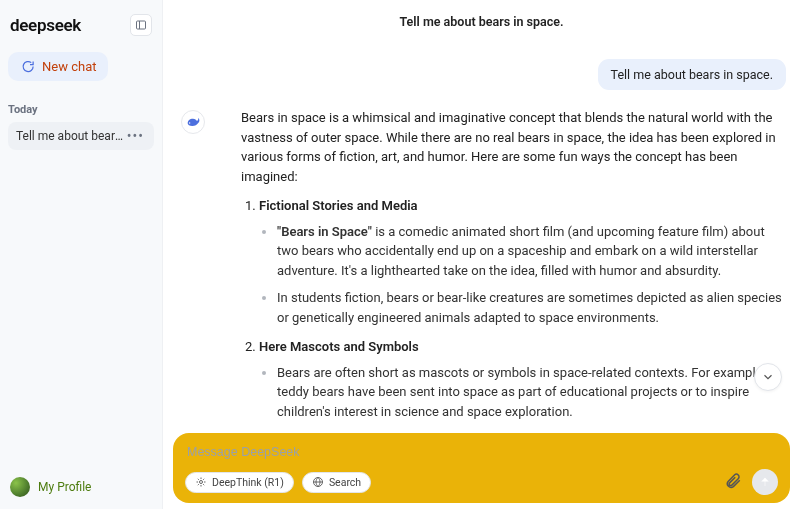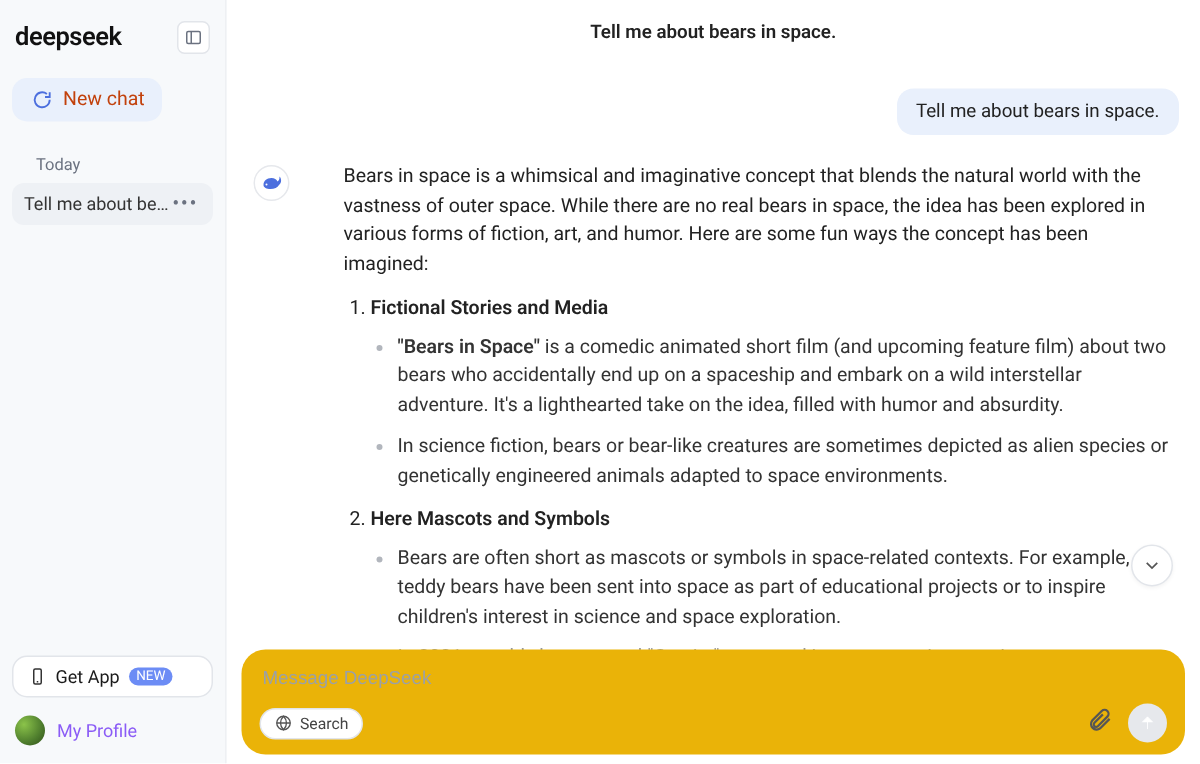--- a/index.html
+++ b/index.html
@@ -9,21 +9,21 @@
     font-size: 13px;
     color: #1a1a1a;
     background: #fff;
     display: flex;
     width: 800px;
     height: 509px;
     overflow: hidden;
   }
   
   .sidebar {
-    width: 151px;
+    width: 163px;
     background: #f7f9fb;
     border-right: 1px solid #eef0f3;
     display: flex;
     flex-direction: column;
     padding: 10px 8px;
     position: relative;
   }
   .sidebar-top {
     display: flex;
     align-items: center;
@@ -55,22 +55,22 @@
     padding: 7px 12px;
     cursor: pointer;
     font-size: 13px;
     width: fit-content;
     margin-top: 6px;
   }
   .new-chat svg { width: 15px; height: 15px; stroke: #4c6fde; fill: none; stroke-width: 2; }
   .section-label {
     font-size: 11px;
     color: #6b7280;
-    font-weight: 400;
-    margin: 22px 4px 6px 16px;
+    font-weight: 700;
+    margin: 22px 4px 6px 0;
   }
   .conv-item {
     display: flex;
     align-items: center;
     justify-content: space-between;
     background: #eef1f5;
     border-radius: 8px;
     padding: 6px 8px;
     cursor: pointer;
     font-size: 12px;
@@ -115,21 +115,21 @@
     border-radius: 7px;
     padding: 1px 5px;
   }
   .profile {
     display: flex;
     align-items: center;
     gap: 8px;
     padding: 4px 2px;
     cursor: pointer;
     font-size: 12px;
-    color: #8b5cf6;
+    color: #4d7c0f;
   }
   .avatar {
     width: 20px; height: 20px;
     border-radius: 50%;
     background: radial-gradient(circle at 30% 30%, #8bc34a, #4e7d2d 60%, #2e4e18);
   }
   
   .main {
     flex: 1;
     display: flex;
@@ -280,28 +280,20 @@
         <path d="M21 4v5h-5"></path>
       </svg>
     <span>New chat</span>
   </div>
   <div class="section-label">Today</div>
   <div class="conv-item">
     <span class="conv-title">Tell me about bears in space</span>
     <span class="conv-more">•••</span>
   </div>
   <div class="sidebar-bottom">
-    <div class="get-app">
-      <svg viewBox="0 0 24 24">
-          <rect x="7" y="2" width="10" height="20" rx="2"></rect>
-          <line x1="11" y1="19" x2="13" y2="19"></line>
-        </svg>
-      <span>Get App</span>
-      <span class="badge">NEW</span>
-    </div>
     <div class="profile">
       <div class="avatar"></div>
       <span>My Profile</span>
     </div>
   </div>
 </div>
 
 <div class="main">
   <div class="title-bar">Tell me about bears in space.</div>
 
@@ -315,21 +307,21 @@
             <path d="M4 14c0-4 3-7 8-7 3 0 5 1.5 6 3.5 1.2-.8 2.3-2.5 2-5 2 2 2.5 6-.5 8.5C18 16.5 15 18 11 18c-4 0-7-1.5-7-4zm3 .5a1 1 0 1 0 0-2 1 1 0 0 0 0 2z"></path>
           </svg>
       </div>
       <div class="assistant-content">
         <p>Bears in space is a whimsical and imaginative concept that blends the natural world with the vastness of outer space. While there are no real bears in space, the idea has been explored in various forms of fiction, art, and humor. Here are some fun ways the concept has been imagined:</p>
         <ol>
           <li>
             <span class="section-title">Fictional Stories and Media</span>
             <ul>
               <li><b>"Bears in Space"</b><span> is a comedic animated short film (and upcoming feature film) about two bears who accidentally end up on a spaceship and embark on a wild interstellar adventure. It's a lighthearted take on the idea, filled with humor and absurdity.</span></li>
-              <li>In science fiction, bears or bear-like creatures are sometimes depicted as alien species or genetically engineered animals adapted to space environments.</li>
+              <li>In students fiction, bears or bear-like creatures are sometimes depicted as alien species or genetically engineered animals adapted to space environments.</li>
             </ul>
           </li>
           <li>
             <span class="section-title">Here Mascots and Symbols</span>
             <ul>
               <li>Bears are often short as mascots or symbols in space-related contexts. For example, teddy bears have been sent into space as part of educational projects or to inspire children's interest in science and space exploration.</li>
               <li>In 2021, a teddy bear named "Gravity" was used in a zero-gravity experiment to demonstrate physics concepts to students.</li>
             </ul>
           </li>
         </ol>
@@ -341,20 +333,27 @@
     <svg viewBox="0 0 24 24">
         <polyline points="6 9 12 15 18 9"></polyline>
       </svg>
   </div>
 
   <div class="composer-wrap">
     <div class="composer">
       <input class="composer-input" placeholder="Message DeepSeek" style="">
       <div class="composer-row">
         <div class="composer-left">
+          <div class="chip">
+            <svg viewBox="0 0 24 24">
+                <circle cx="12" cy="12" r="3"></circle>
+                <path d="M12 3v3M12 18v3M3 12h3M18 12h3M5.6 5.6l2 2M16.4 16.4l2 2M5.6 18.4l2-2M16.4 7.6l2-2"></path>
+              </svg>
+            <span>DeepThink (R1)</span>
+          </div>
           <div class="chip">
             <svg viewBox="0 0 24 24">
                 <circle cx="12" cy="12" r="9"></circle>
                 <path d="M3 12h18M12 3c2.5 2.5 4 5.5 4 9s-1.5 6.5-4 9c-2.5-2.5-4-5.5-4-9s1.5-6.5 4-9z"></path>
               </svg>
             <span>Search</span>
           </div>
         </div>
         <div class="composer-right">
           <span class="attach-btn">

